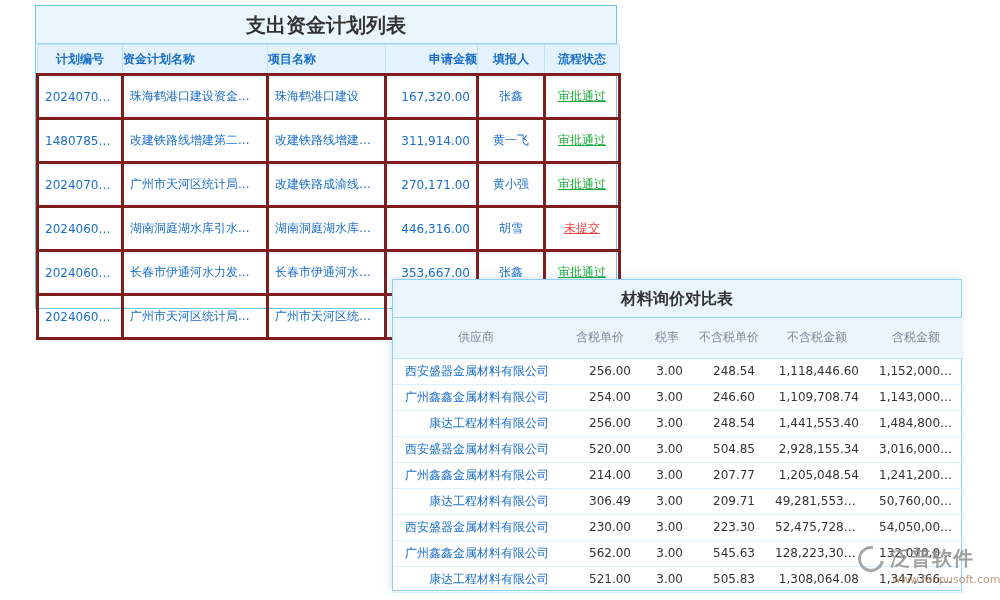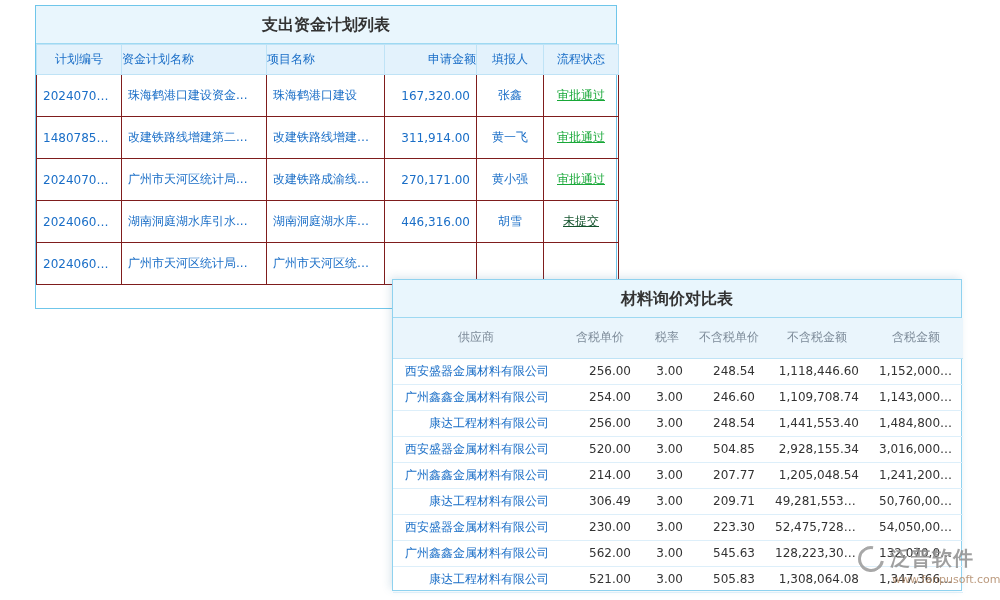--- a/index.html
+++ b/index.html
@@ -9,24 +9,24 @@
   .panel { position:absolute; background:#ffffff; border:1px solid #6fc6ea; }
 
   .panel-title { text-align:center; font-weight:bold; color:#333333;
                  background:#e9f6fd; border-bottom:1px solid #9ed9f2; }
 
   table { border-collapse:collapse; table-layout:fixed; width:100%; }
   th, td { overflow:hidden; white-space:nowrap; text-overflow:ellipsis; font-size:12px; }
 
   
   #plan-panel { left:35px; top:5px; width:582px; height:304px; }
-  #plan-panel .panel-title { height:38px; line-height:38px; font-size:16px; }
-  #plan-panel th { height:30px; background:#e3f2fc; color:#1a6ec7; font-weight:normal;
+  #plan-panel .panel-title { height:38px; line-height:38px; font-size:20px; }
+  #plan-panel th { height:30px; background:#e3f2fc; color:#1a6ec7; font-weight:bold;
                    border:1px solid #bfe3f6; }
-  #plan-panel td { height:33px; border:1px solid #7f1d1d; color:#1a6ec7; padding:12px 6px; }
+  #plan-panel td { height:33px; border:3px solid #7f1d1d; color:#1a6ec7; padding:12px 6px; }
   #plan-panel tr > *:nth-child(1){ width:85px;  text-align:center; }
   #plan-panel tr > *:nth-child(2){ width:145px; text-align:left; }
   #plan-panel tr > *:nth-child(3){ width:118px; text-align:left; }
   #plan-panel tr > *:nth-child(4){ width:92px;  text-align:right; }
   #plan-panel tr > *:nth-child(5){ width:67px;  text-align:center; }
   #plan-panel tr > *:nth-child(6){ width:75px;  text-align:center; }
   #plan-panel td.status a { text-decoration:underline; cursor:pointer; }
 
   
   #quote-panel { left:392px; top:279px; width:570px; height:312px; z-index:5;
@@ -94,21 +94,29 @@
           <td>270,171.00</td>
           <td>黄小强</td>
           <td class="status"><a style="color: rgb(24, 168, 56);">审批通过</a></td>
         </tr>
         <tr>
           <td>2024060011</td>
           <td>湖南洞庭湖水库引水...</td>
           <td>湖南洞庭湖水库引...</td>
           <td>446,316.00</td>
           <td>胡雪</td>
-          <td class="status"><a style="color: #14532d;">未提交</a></td>
+          <td class="status"><a style="color: #ef4444;">未提交</a></td>
+        </tr>
+        <tr>
+          <td>2024060010</td>
+          <td>长春市伊通河水力发...</td>
+          <td>长春市伊通河水力...</td>
+          <td>353,667.00</td>
+          <td>张鑫</td>
+          <td class="status"><a style="color: rgb(24, 168, 56);">审批通过</a></td>
         </tr>
         <tr>
           <td>2024060008</td>
           <td>广州市天河区统计局...</td>
           <td>广州市天河区统计...</td>
           <td></td>
           <td></td>
           <td class="status"></td>
         </tr>
       </tbody>

